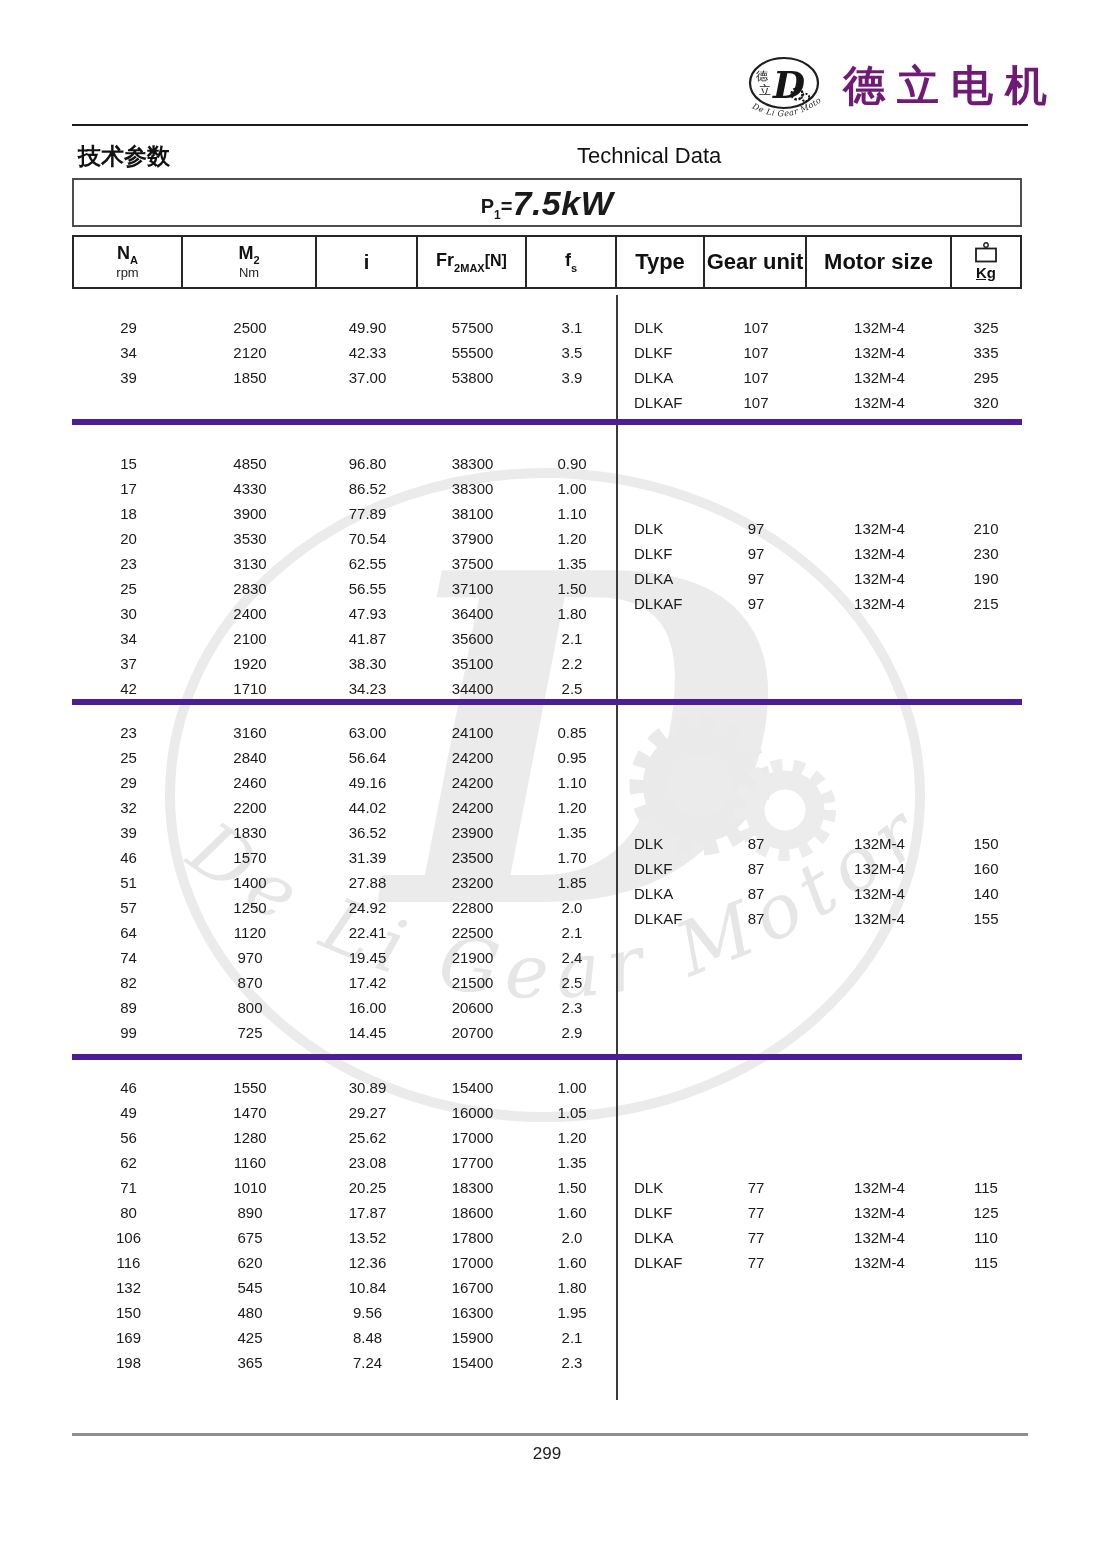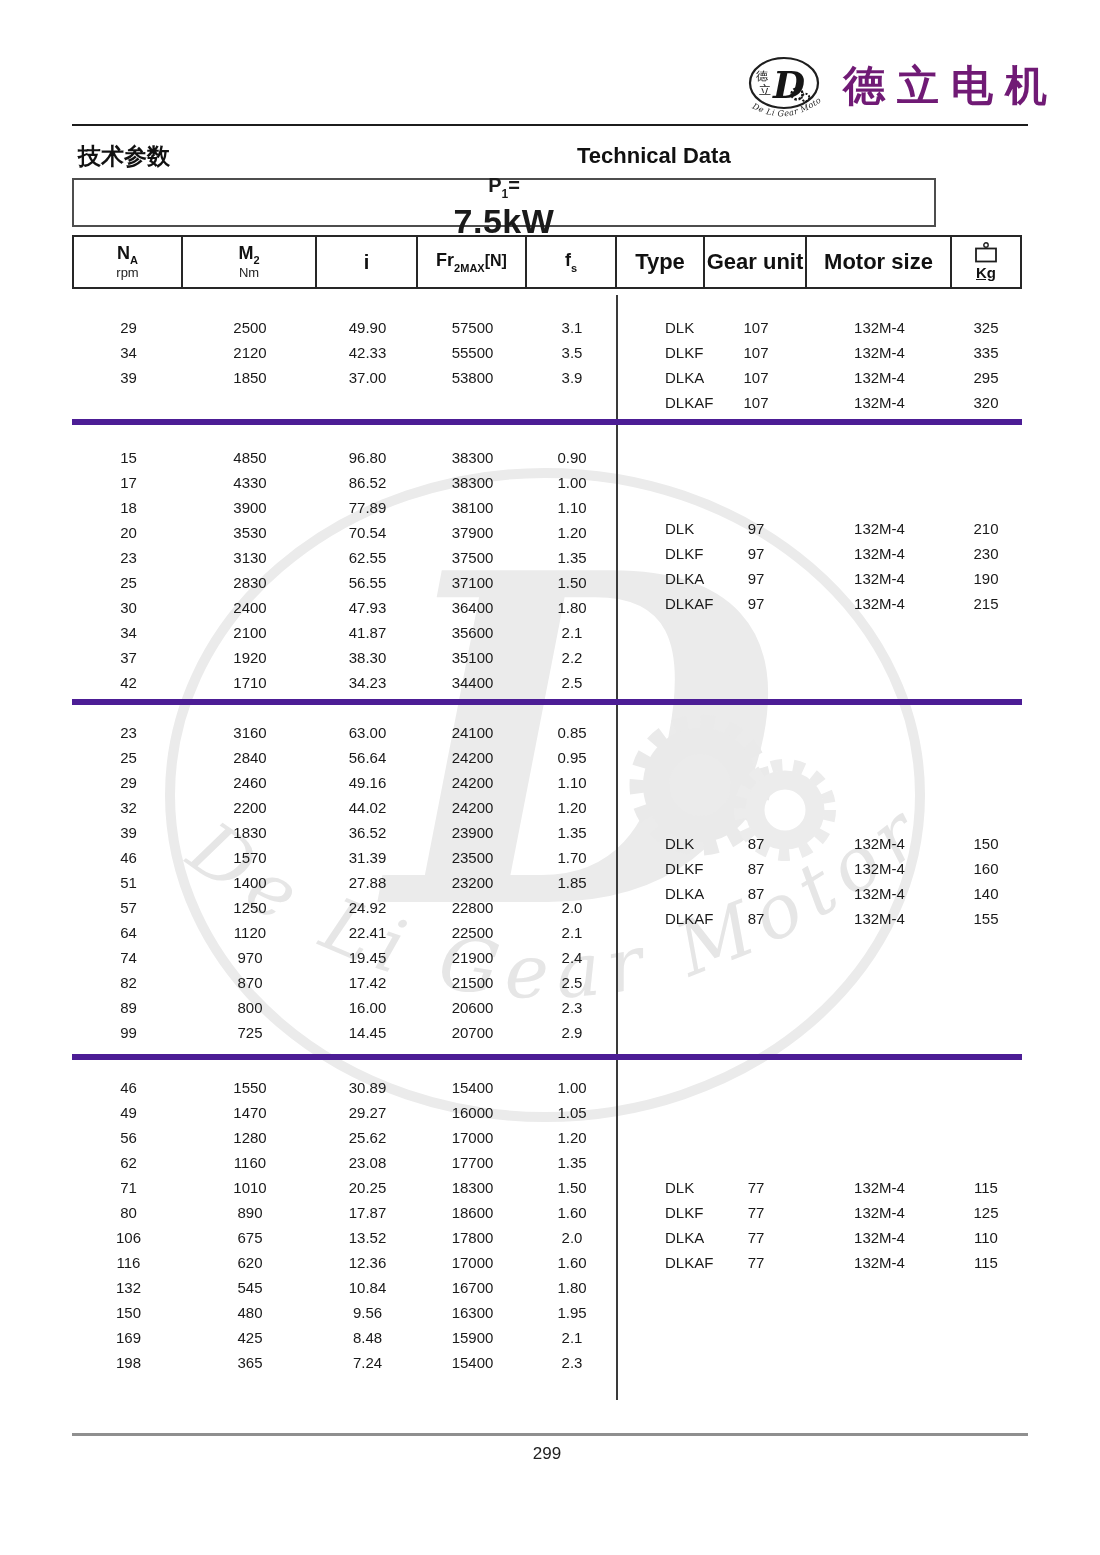--- a/index.html
+++ b/index.html
@@ -8,26 +8,26 @@
   
   .watermark{position:absolute;left:150px;top:450px;width:800px;height:680px;z-index:0;pointer-events:none;}
   
   .brand-row{position:absolute;top:44px;left:0;width:1100px;height:80px;z-index:2;}
   .logo{position:absolute;left:744px;top:6px;width:84px;height:76px;}
   .brand-name{position:absolute;left:843px;top:18px;width:200px;
         font-family:"DejaVu Serif",serif;font-weight:bold;font-size:42px;line-height:48px;
         letter-spacing:12px;color:#701a75;white-space:nowrap;}
   .top-rule{position:absolute;left:72px;top:124px;width:956px;height:2px;background:#1c1c1c;z-index:2;}
   .title-cn{position:absolute;left:78px;top:141px;font-size:23px;font-weight:bold;z-index:2;color:#111;}
-  .title-en{position:absolute;left:577px;top:143px;font-size:22px;font-weight:bold;z-index:2;color:#111;}
-  .power-box{position:absolute;left:72px;top:178px;width:864px;height:49px;box-sizing:border-box;
-        border:2px solid #4d4d4d;display:flex;align-items:baseline;justify-content:center;z-index:2;background:transparent;flex-direction:column;}
+  .title-en{position:absolute;left:577px;top:143px;font-size:22px;font-weight:normal;z-index:2;color:#111;}
+  .power-box{position:absolute;left:72px;top:178px;width:950px;height:49px;box-sizing:border-box;
+        border:2px solid #4d4d4d;display:flex;align-items:baseline;justify-content:center;z-index:2;background:transparent;}
   .p-sym{font-size:20px;font-weight:bold;align-self:center;margin-top:10px;}
   .p-sym sub{font-size:12px;font-weight:bold;position:relative;bottom:-0.1em;}
-  .p-val{font-size:34px;font-weight:bold;align-self:center;margin-top:2px;letter-spacing:0.5px;}
+  .p-val{font-size:34px;font-weight:bold;align-self:center;margin-top:2px;letter-spacing:0.5px;font-style:italic;}
   
   .thead{position:absolute;left:72px;top:235px;width:950px;height:54px;box-sizing:border-box;
         border:2px solid #262626;display:grid;z-index:2;background:transparent;
         grid-template-columns:109px 134px 101px 109px 90px 88px 102px 145px 68px;}
   .hc{border-right:2px solid #262626;display:flex;flex-direction:column;align-items:center;justify-content:center;line-height:1.1;}
   .hc:last-child{border-right:none;text-decoration:underline;}
   .hmain{font-size:18px;font-weight:bold;color:#111;}
   .hmain sub{font-size:11px;font-weight:bold;position:relative;bottom:-0.08em;}
   .hmain .tail{font-size:16px;}
   .hunit{font-size:13px;color:#222;margin-top:1px;}
@@ -40,21 +40,21 @@
   .vdivider{position:absolute;left:616px;top:6px;width:2px;height:1105px;background:#3a3a3a;}
   .section{position:relative;margin-left:72px;width:950px;box-sizing:border-box;
         border-bottom:6px solid #4c1d95;}
   .section:last-of-type{border-bottom:none;}
   .rows{margin-left:2px;width:543px;}
   .drow{display:grid;grid-template-columns:109px 134px 101px 109px 90px;height:25px;align-items:center;}
   .c{text-align:center;font-size:15px;color:#1a1a1a;}
   .types{position:absolute;left:545px;width:403px;}
   .trow{display:grid;grid-template-columns:88px 102px 145px 68px;height:25px;align-items:center;}
   .t{font-size:15px;color:#1a1a1a;text-align:center;}
-  .t.tname{text-align:left;padding-left:48px;}
+  .t.tname{text-align:left;padding-left:17px;}
   
   .bottom-rule{position:absolute;left:72px;top:1433px;width:956px;height:3px;background:#8f8f8f;z-index:2;}
   .page-number{position:absolute;left:72px;top:1444px;width:950px;text-align:center;font-size:17px;color:#222;z-index:2;}
 </style>
 </head>
 <body>
 
 <div class="page">
 
   <svg class="watermark" viewBox="0 0 800 680" aria-hidden="true">
@@ -186,21 +186,21 @@
           </div>
           <div class="trow">
             <span class="t tname">DLKAF</span>
             <span class="t">107</span>
             <span class="t">132M-4</span>
             <span class="t">320</span>
           </div>
         </div>
       </div>
       <div class="section" style="height: 280px;">
-        <div class="rows" style="padding-top: 20px;">
+        <div class="rows" style="padding-top: 26px;">
           <div class="drow">
             <span class="c">15</span>
             <span class="c">4850</span>
             <span class="c">96.80</span>
             <span class="c">38300</span>
             <span class="c">0.90</span>
           </div>
           <div class="drow">
             <span class="c">17</span>
             <span class="c">4330</span>

